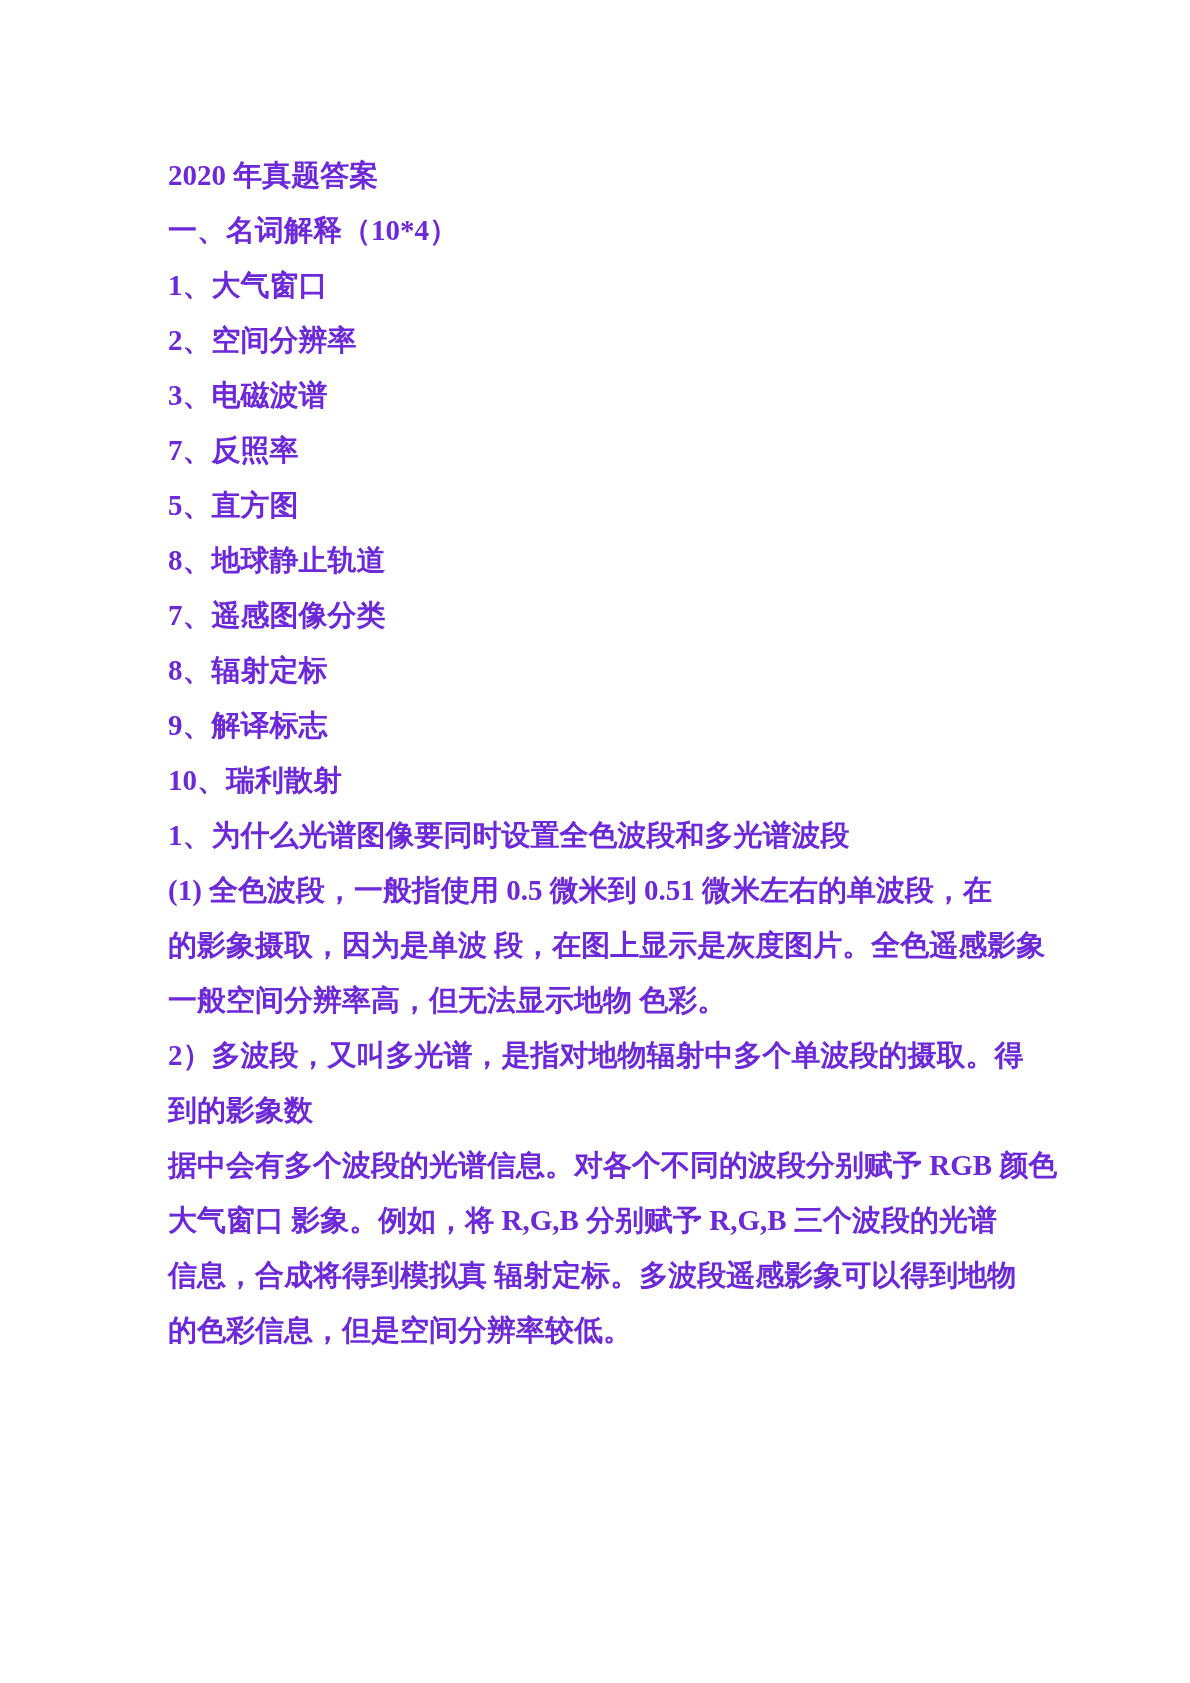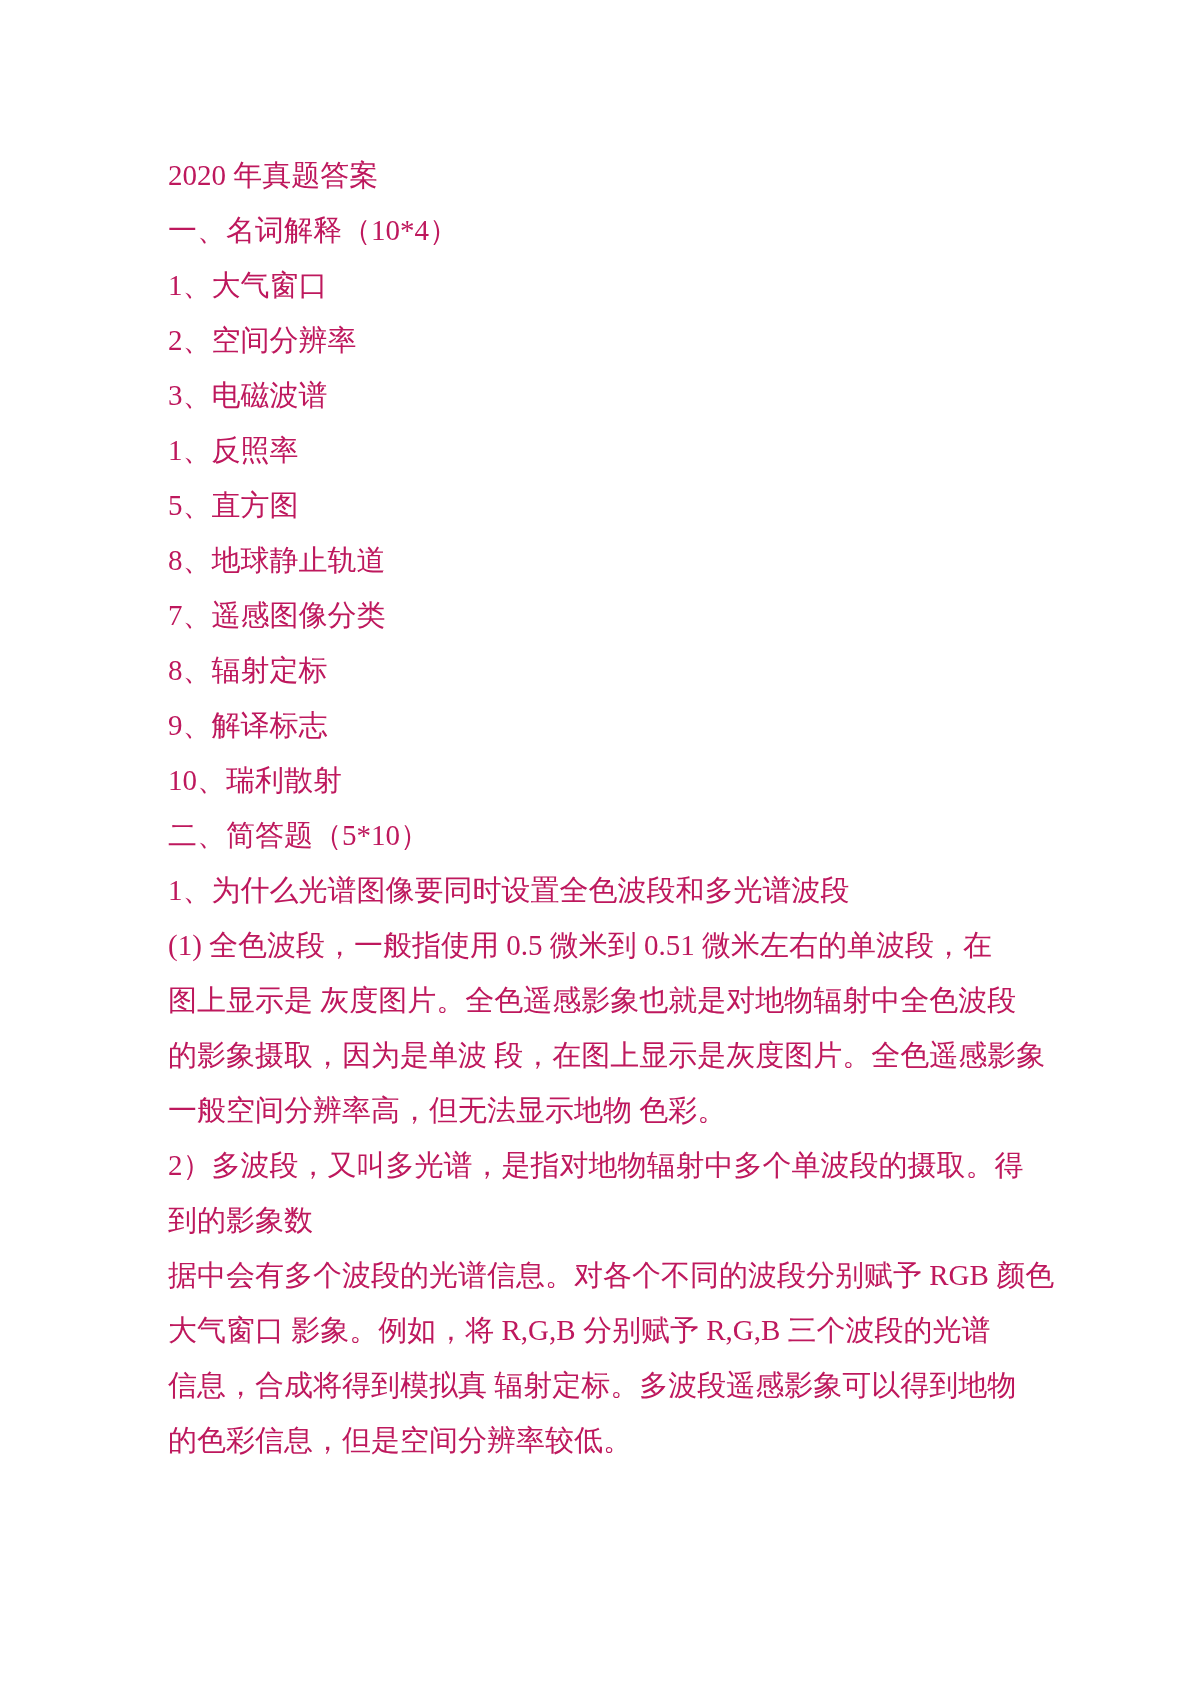--- a/index.html
+++ b/index.html
@@ -18,53 +18,51 @@
   .content {
     position: absolute;
     left: 168px;
     top: 148px;
     width: 870px;
   }
   .line {
     height: 55px;
     line-height: 55px;
     font-size: 29px;
-    font-weight: 400;
-    color: #be185d;
+    font-weight: 700;
+    color: #6d28d9;
     white-space: pre;
     letter-spacing: 0px;
   }
 </style>
 </head>
 <body>
 
 <div class="page">
   <div class="content">
 
     <div class="line">2020 年真题答案</div>
 
     <div class="line">一、名词解释（10*4）</div>
 
     <div class="line">1、大气窗口</div>
     <div class="line">2、空间分辨率</div>
     <div class="line">3、电磁波谱</div>
-    <div class="line">1、反照率</div>
+    <div class="line">7、反照率</div>
     <div class="line">5、直方图</div>
     <div class="line">8、地球静止轨道</div>
     <div class="line">7、遥感图像分类</div>
     <div class="line">8、辐射定标</div>
     <div class="line">9、解译标志</div>
     <div class="line">10、瑞利散射</div>
 
-    <div class="line">二、简答题（5*10）</div>
 
     <div class="line">1、为什么光谱图像要同时设置全色波段和多光谱波段</div>
 
     <div class="line">(1) 全色波段，一般指使用 0.5 微米到 0.51 微米左右的单波段，在</div>
-    <div class="line">图上显示是 灰度图片。全色遥感影象也就是对地物辐射中全色波段</div>
     <div class="line">的影象摄取，因为是单波 段，在图上显示是灰度图片。全色遥感影象</div>
     <div class="line">一般空间分辨率高，但无法显示地物 色彩。</div>
     <div class="line">2）多波段，又叫多光谱，是指对地物辐射中多个单波段的摄取。得</div>
     <div class="line">到的影象数</div>
     <div class="line">据中会有多个波段的光谱信息。对各个不同的波段分别赋予 RGB 颜色</div>
     <div class="line">大气窗口 影象。例如，将 R,G,B 分别赋予 R,G,B 三个波段的光谱</div>
     <div class="line">信息，合成将得到模拟真 辐射定标。多波段遥感影象可以得到地物</div>
     <div class="line">的色彩信息，但是空间分辨率较低。</div>
 
   </div>

